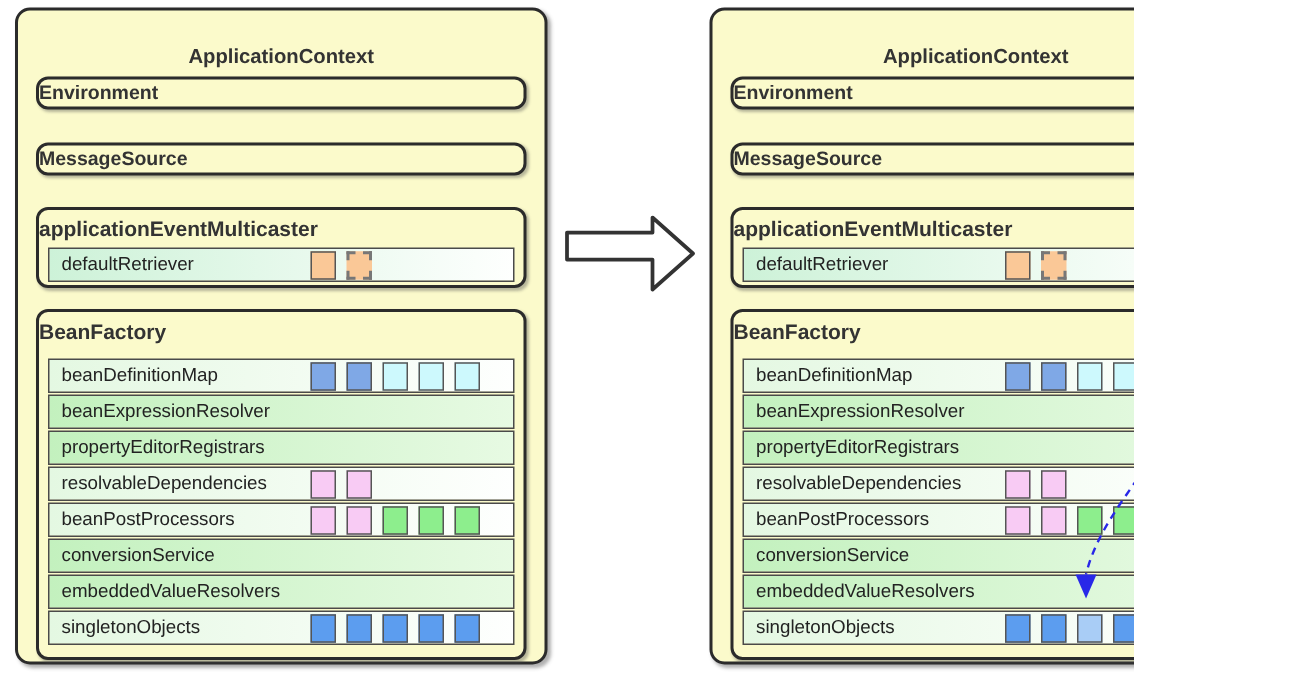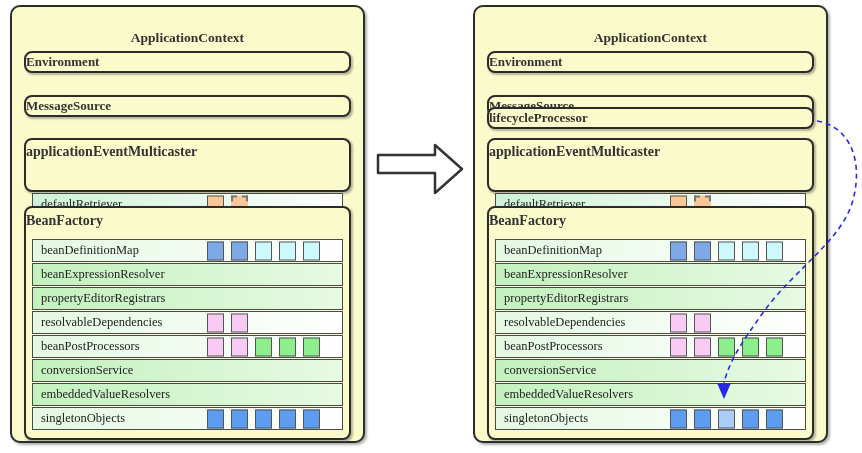--- a/index.html
+++ b/index.html
@@ -1,17 +1,17 @@
 <!DOCTYPE html>
 <html style="--panel_yellow: #FBFACB; --outline: #2B2B2B; --row_border: #4A4A4A; --row_green_left: #C3F1BE; --row_green_right: #E7FAE3; --row_light_left: #E4F8E2; --row_light_right: #FEFFFE; --retriever_left: #CDF2D8; --square_border: #555555; --orange: #FAC897; --blue: #7FA8E6; --cyan: #CDF9FD; --pink: #F8CBF4; --green: #8DEE8D; --singleton_blue: #5C9DEF; --highlight_blue: #A9CDF6; --arrow_blue: #2828E8;"><head>
 <meta charset="utf-8">
 <style>
   html,body{margin:0;padding:0;background:#fff;}
-  .canvas{position:relative;width:862px;height:453px;background:#fff;overflow:hidden;
-          font-family:Liberation Serif, serif;color:#333;}
+  .canvas{position:relative;width:756px;height:453px;background:#fff;overflow:hidden;
+          font-family:Liberation Sans, sans-serif;color:#333;}
 
   .panel{position:absolute;top:5px;width:351px;height:434px;
          background:var(--panel_yellow);border:2px solid var(--outline);
          border-radius:10px;box-shadow:2px 2px 2.5px rgba(80,80,80,.45);}
   .panel.left{left:10px;}
   .panel.right{left:473px;}
 
   .panel-title{margin-top:23px;text-align:center;font-weight:bold;font-size:13.5px;}
 
   .bar{position:absolute;left:12px;right:12px;height:18px;
@@ -28,21 +28,21 @@
   .multicaster{top:131px;height:50px;}
   .beanfactory{top:199px;height:230px;}
   .group-title{text-align:left;font-weight:bold;font-size:14px;margin-top:5px;}
   .multicaster .group-title{margin-top:4px;}
 
   .row{position:relative;height:21px;border:1px solid var(--row_border);
        font-size:12.5px;line-height:21px;}
   .row .row-label{padding-left:8px;color:#222;}
   .row.green-row{background:linear-gradient(to right,var(--row_green_left),var(--row_green_right));}
   .row.light-row{background:linear-gradient(to right,var(--row_light_left),var(--row_light_right));}
-  .row.mint-row{background:linear-gradient(to right,var(--retriever_left),var(--row_light_right));margin-top:28px;}
+  .row.mint-row{background:linear-gradient(to right,var(--retriever_left),var(--row_light_right));}
 
   .multicaster .row{position:absolute;left:6px;right:6px;top:25px;}
   .rows{position:absolute;left:6px;right:6px;top:31px;display:flex;
         flex-direction:column;gap:1px;}
 
   .squares{position:absolute;left:174px;top:50%;transform:translateY(-50%);
            display:flex;gap:7px;}
   .sq{width:17px;height:19px;border:1px solid var(--square_border);box-sizing:border-box;}
   .sq.orange{background:var(--orange);}
   .sq.dashed{border:2px dashed #777;}
@@ -129,21 +129,20 @@
             </span>
         </div>
       </div>
     </div>
   </div>
 
   <div class="panel right">
     <div class="panel-title">ApplicationContext</div>
     <div class="bar b0">Environment</div>
     <div class="bar b1">MessageSource</div>
-    <div class="bar b2">lifecycleProcessor</div>
 
     <div class="group-box multicaster">
       <div class="group-title">applicationEventMulticaster</div>
       <div class="row mint-row">
         <span class="row-label">defaultRetriever</span>
         <span class="squares">
             <span class="sq orange"></span>
             <span class="sq orange dashed"></span>
           </span>
       </div>

